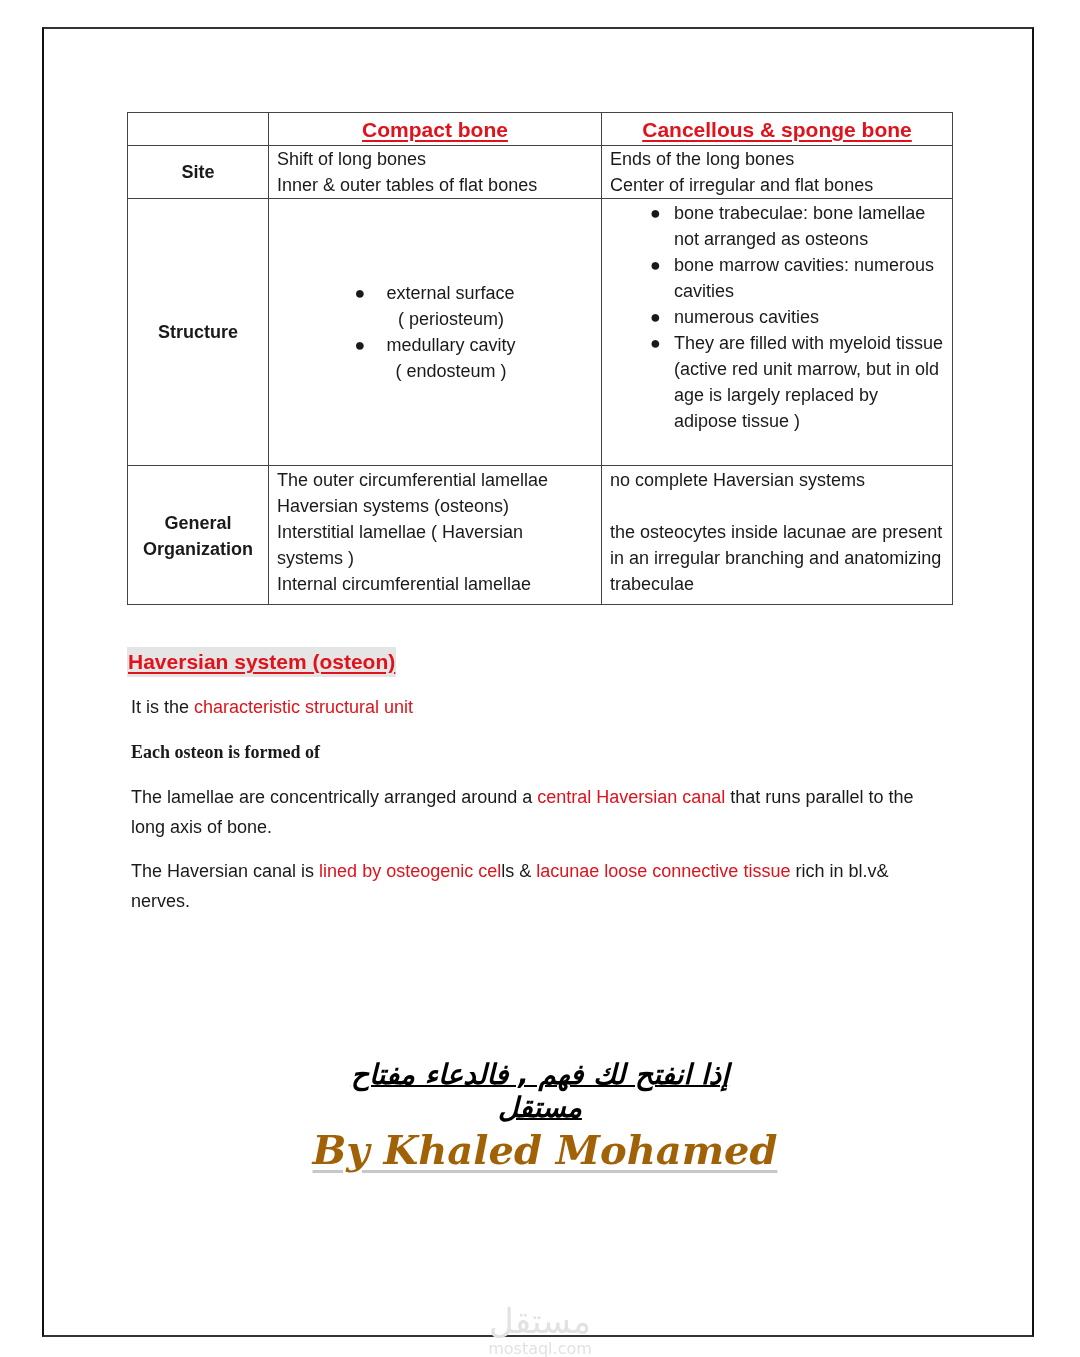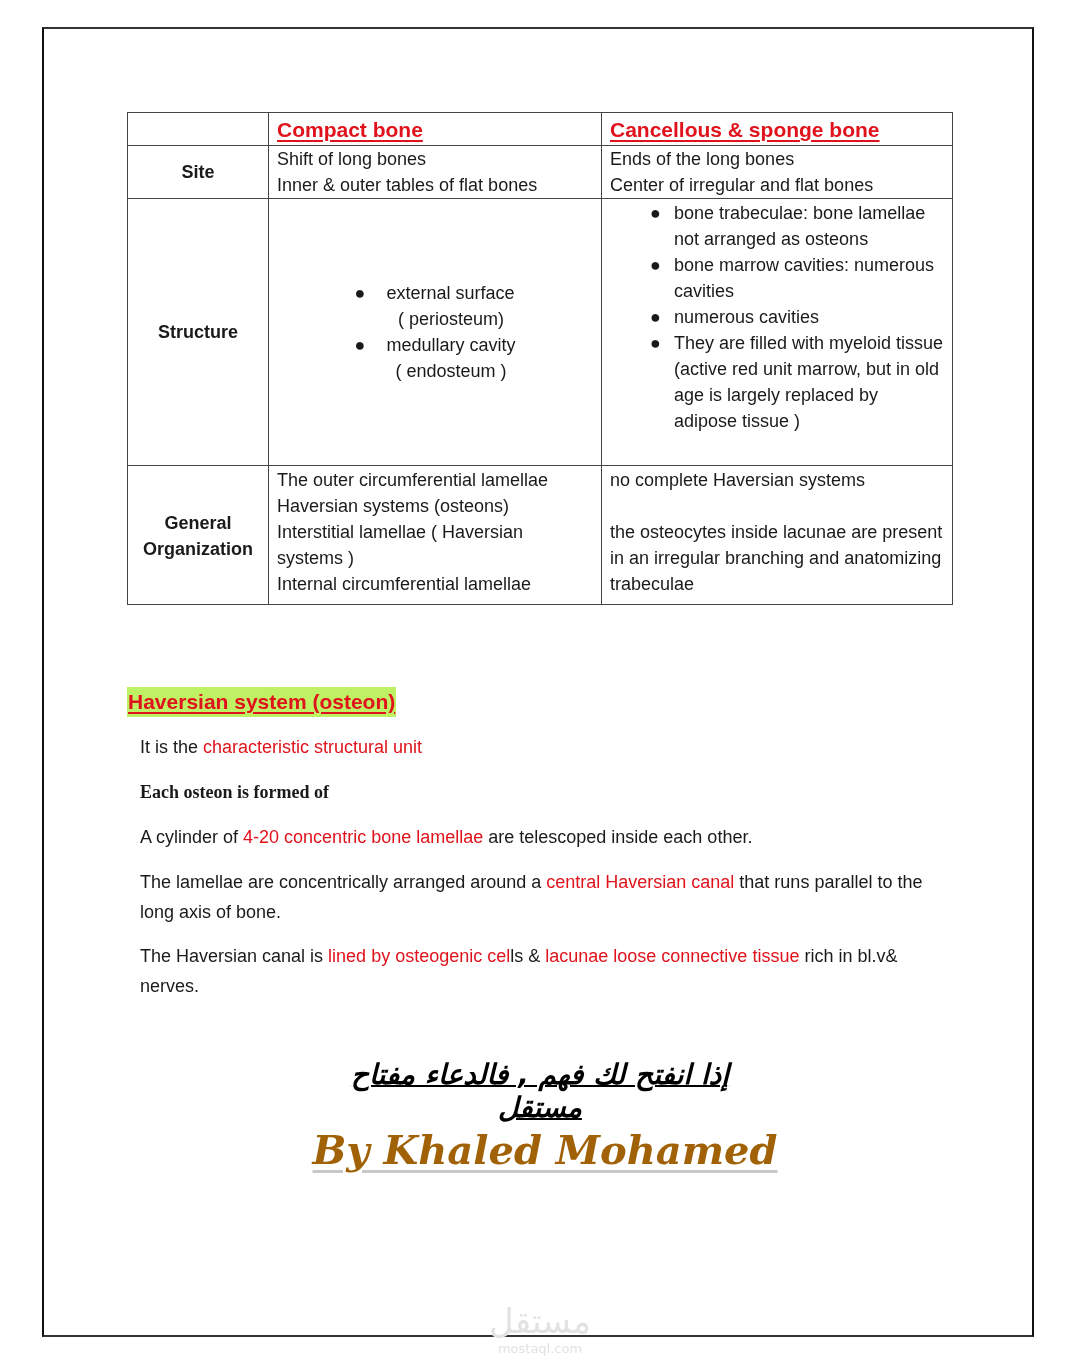--- a/index.html
+++ b/index.html
@@ -41,21 +41,21 @@
       vertical-align: top;
     }
     table.compare th {
       height: 30px;
       color: #e0121b;
       font-weight: bold;
       font-size: 21px;
       text-decoration: underline;
       text-decoration-thickness: 2px;
       text-underline-offset: 3px;
-      text-align: left;
+      text-align: center;
       vertical-align: middle;
       padding-top: 2px;
     }
     .col-label { width: 124px; }
     .col-compact { width: 316px; }
     .row-label {
       font-weight: bold;
       text-align: center;
       vertical-align: middle !important;
       font-size: 18px;
@@ -98,32 +98,31 @@
     .section {
       position: absolute;
       left: 127px;
       top: 647px;
       width: 820px;
       font-size: 18px;
       line-height: 30px;
     }
     .heading {
       display: inline-block;
-      background: #bef264;
+      background: #e5e5e5;
       color: #e0121b;
       font-weight: bold;
       font-size: 21px;
       text-decoration: underline;
       text-decoration-thickness: 2px;
       text-underline-offset: 3px;
       padding: 0 1px;
       line-height: 30px;
-      margin-top: 40px;
-    }
-    .para { margin: 13px; }
+    }
+    .para { margin: 4px; }
     .red { color: #e0121b; }
     .bold { font-weight: bold; }
     .p1 { margin-top: 14px; }
     .p2 { margin-top: 15px; font-family: Liberation Serif, serif; }
     .p3 { margin-top: 15px; }
     .p4 { margin-top: 15px; }
     .p5 { margin-top: 14px; }
 
     .arabic-quote {
       position: absolute;
@@ -169,21 +168,21 @@
       font-family: "DejaVu Sans", sans-serif;
       font-weight: normal;
       font-size: 34px;
       line-height: 38px;
       direction: rtl;
       margin-top: 37px;
     }
     .watermark-en {
       display: block;
       font-family: "DejaVu Sans", sans-serif;
-      font-size: 13px;
+      font-size: 16px;
       line-height: 18px;
     }
   </style>
 </head>
 <body>
 
 <div class="page-frame"></div>
 
 <table class="compare">
   <tbody>
@@ -263,21 +262,20 @@
 </tbody>
   </table>
 
 <div class="section">
   <span class="heading">Haversian system (osteon)</span>
 
   <p class="para p1"><span>It is the </span><span class="red">characteristic structural unit</span></p>
 
   <p class="para p2 bold">Each osteon is formed of</p>
 
-  <p class="para p3"><span>A cylinder of </span><span class="red">4-20 concentric bone lamellae</span><span> are telescoped inside each other.</span></p>
 
   <p class="para p4"><span>The lamellae are concentrically arranged around a </span><span class="red">central Haversian canal</span><span> that runs parallel to the long axis of bone.</span></p>
 
   <p class="para p5"><span>The Haversian canal is </span><span class="red">lined by osteogenic cel</span><span>ls &amp; </span><span class="red">lacunae loose connective tissue</span><span> rich in bl.v&amp; nerves.</span></p>
 </div>
 
 <div class="arabic-quote">إذا انفتح لك فهم , فالدعاء مفتاح مستقل</div>
 
 <div class="author">By Khaled Mohamed</div>
 

